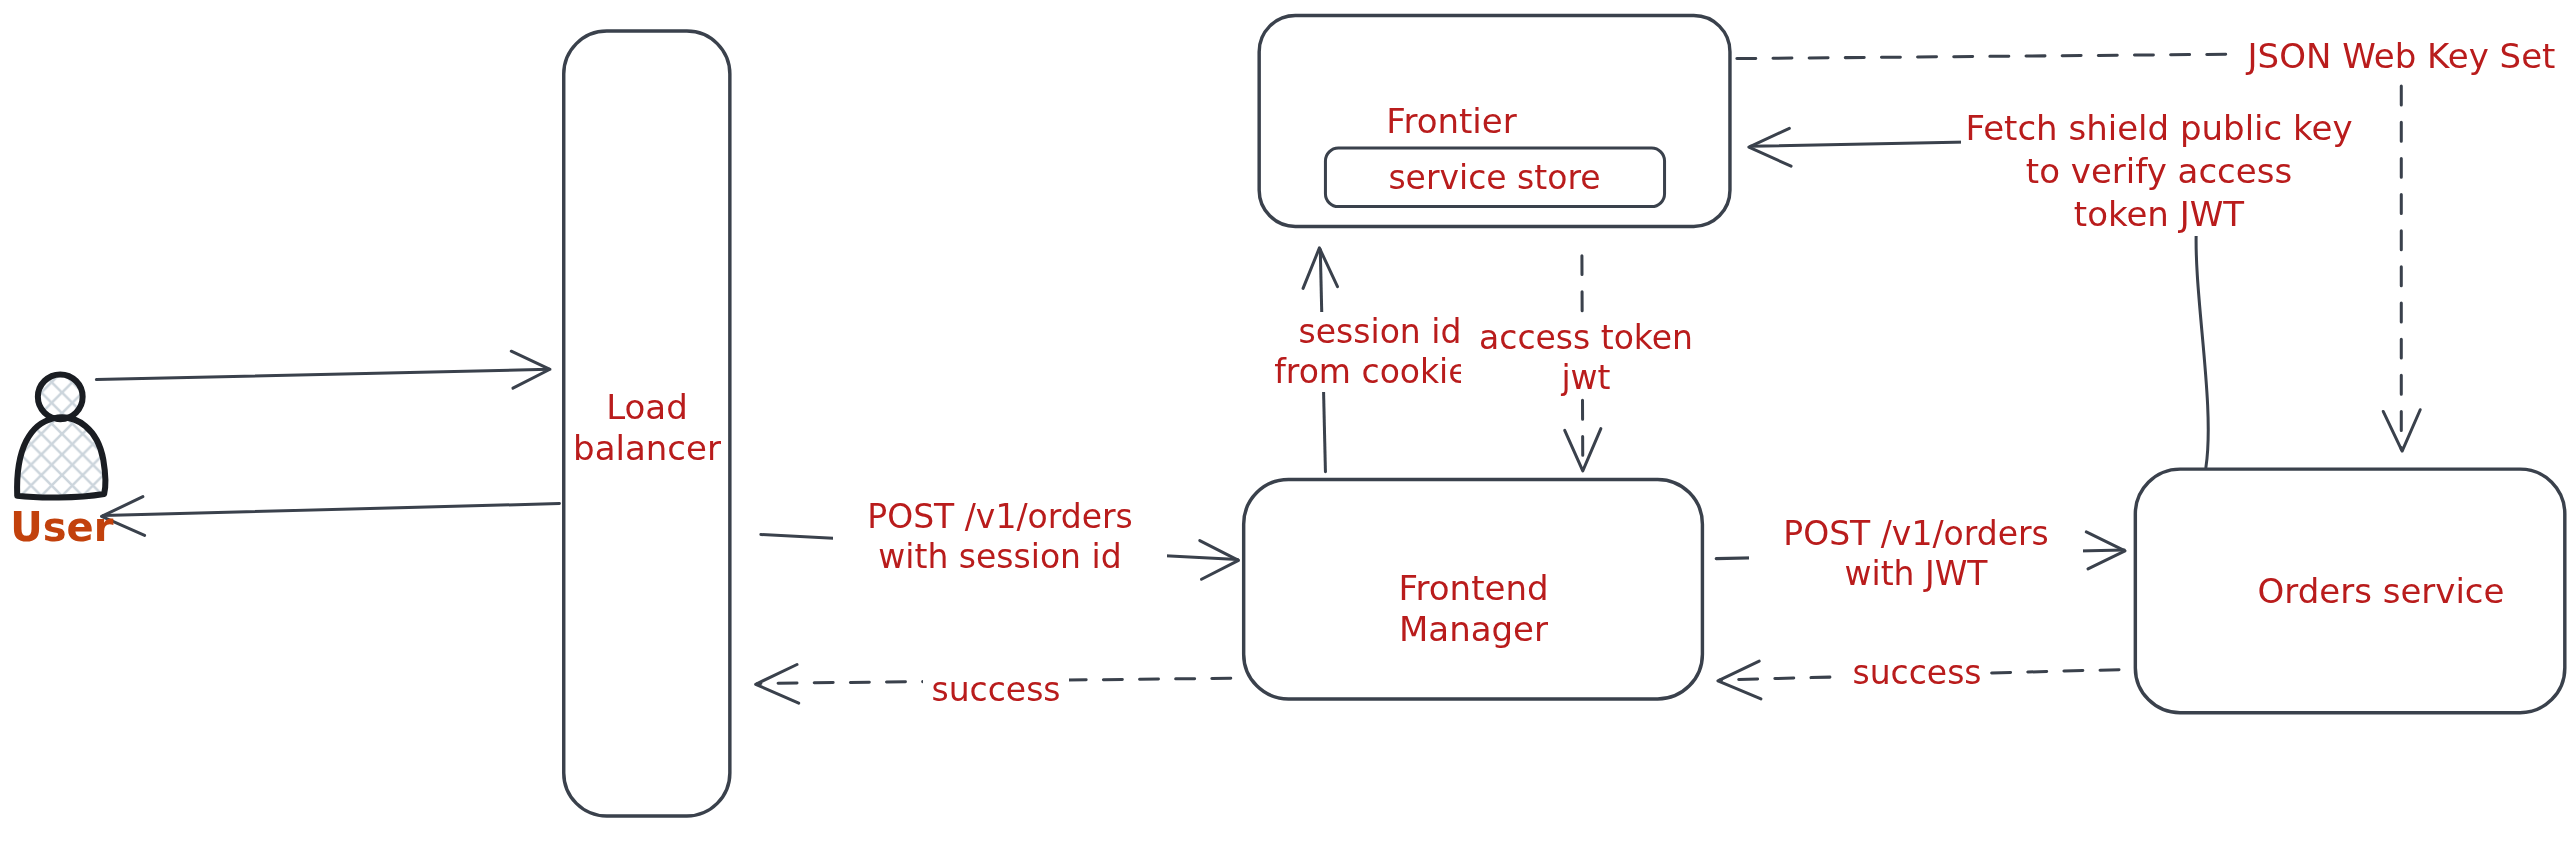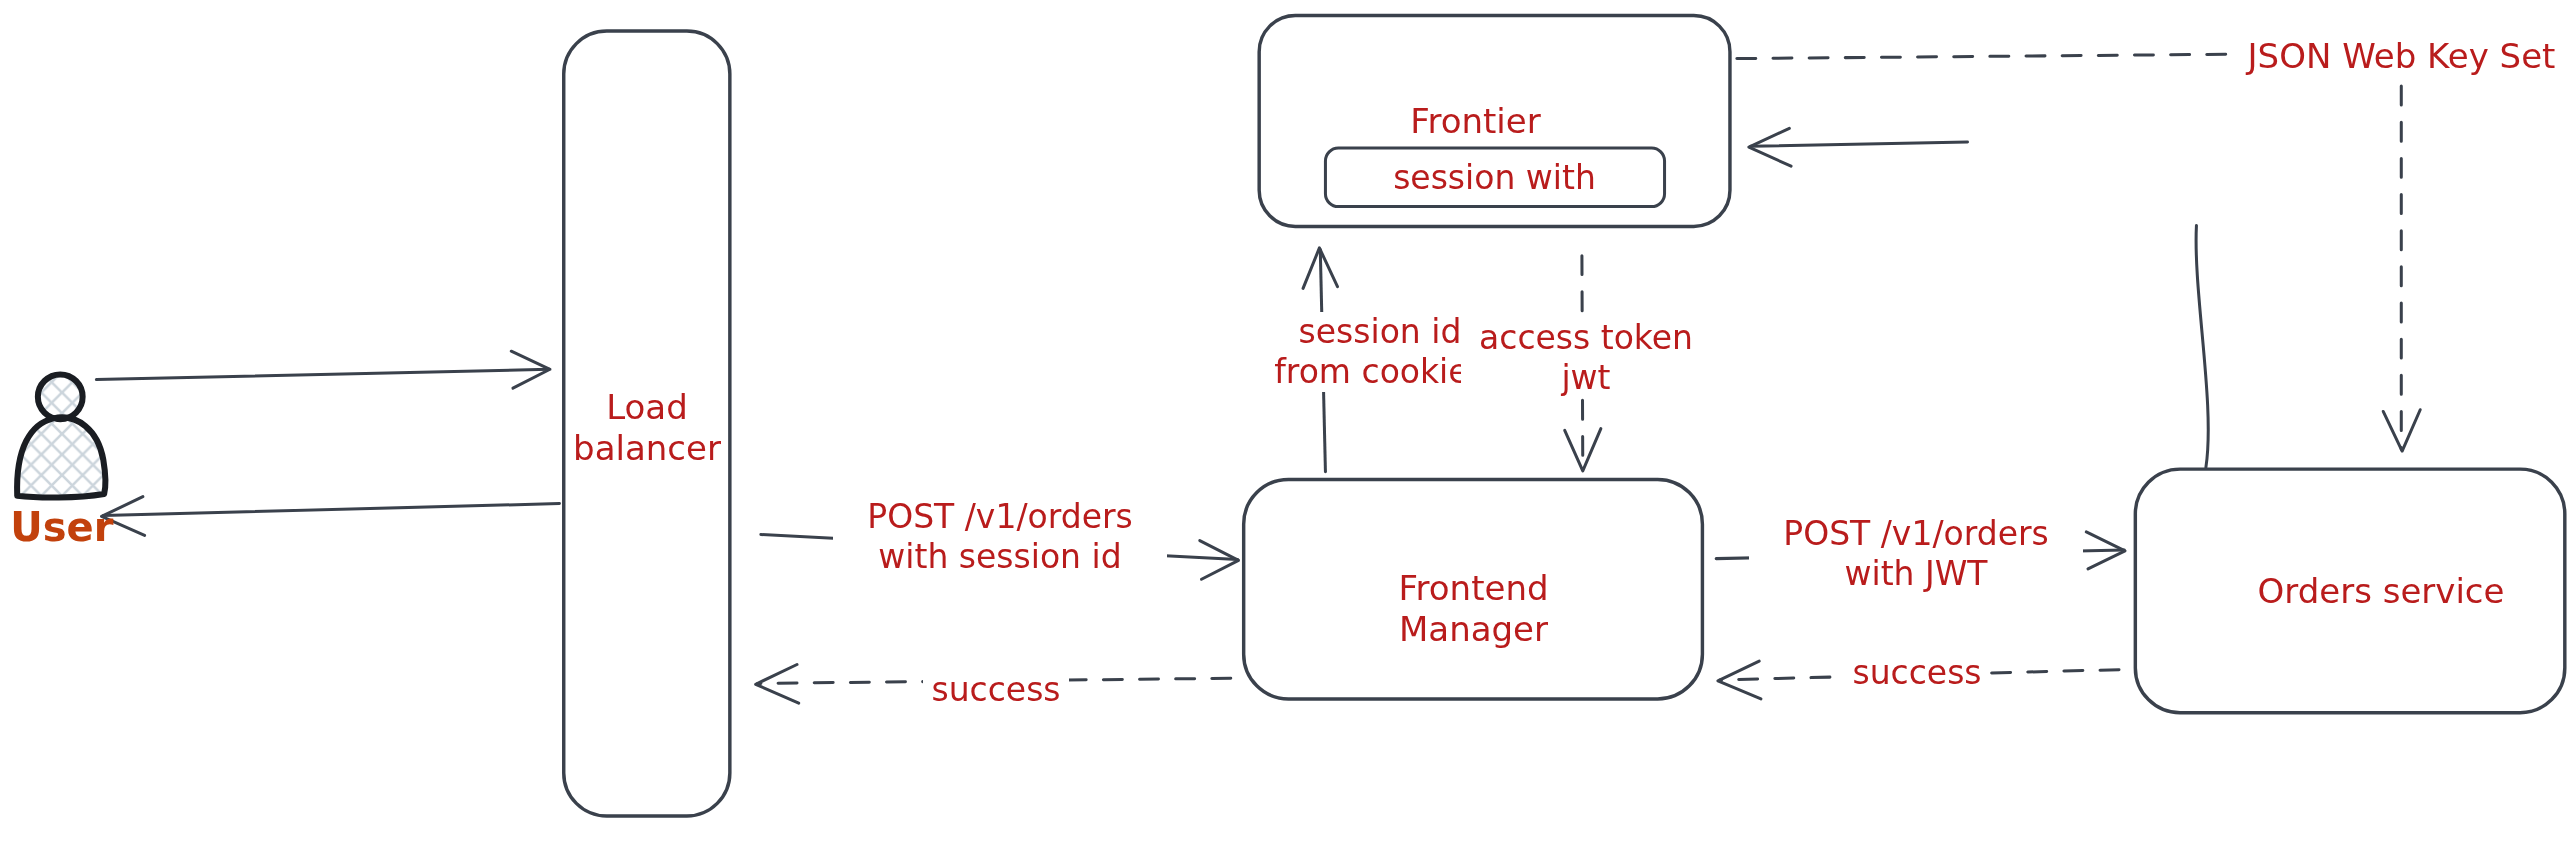--- a/index.html
+++ b/index.html
@@ -109,23 +109,23 @@
       </g>
     </g>
   </svg>
 
   <div class="lbl usr" style="left:6.9px;top:506px;width:110px;">User</div>
 
 
   <div class="lbl big" style="left:564px;top:387px;width:166px;">Load
 balancer</div>
 
-  <div class="lbl big" style="left:1259px;top:101px;width:385px;margin-left:24px;">Frontier</div>
+  <div class="lbl big" style="left:1259px;top:101px;width:385px;">Frontier</div>
 
-  <div class="lbl" style="left:1325px;top:158px;width:339px;">session with</div>
+  <div class="lbl" style="left:1325px;top:158px;width:339px;">service store</div>
 
   <div class="lbl bg" style="left:1255px;top:312px;width:250px;">session id
 from cookies</div>
 
   <div class="lbl bg" style="left:1461px;top:318px;width:250px;">access token
 jwt</div>
 
   <div class="lbl big" style="left:1244px;top:568px;width:459px;">Frontend
 Manager</div>
 
@@ -136,15 +136,18 @@
 
   <div class="lbl bg" style="left:1749px;top:514px;width:334px;">POST /v1/orders
 with JWT</div>
 
   <div class="lbl bg" style="left:1844px;top:653px;width:146px;">success</div>
 
   <div class="lbl big" style="left:2135px;top:571px;width:492px;">Orders service</div>
 
   <div class="lbl big bg" style="left:2236px;top:36px;width:331px;">JSON Web Key Set</div>
 
+  <div class="lbl big bg fetch" style="left:1961px;top:107px;width:396px;">Fetch shield public key
+to verify access
+token JWT</div>
 
 </div>
 
 
 </body></html>

